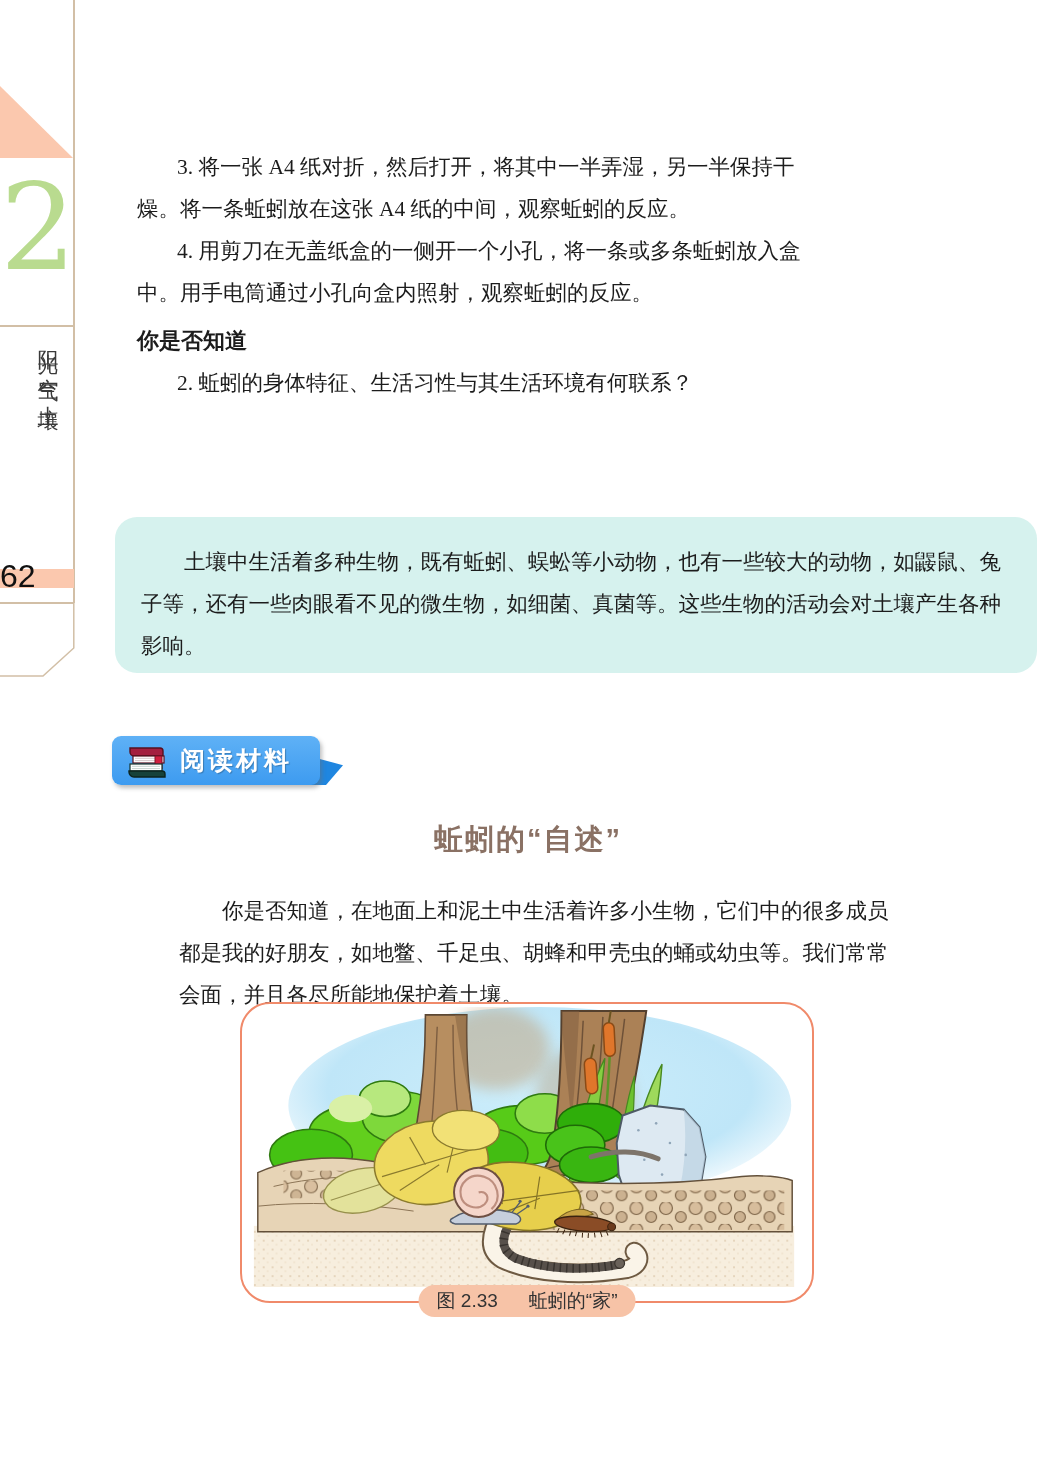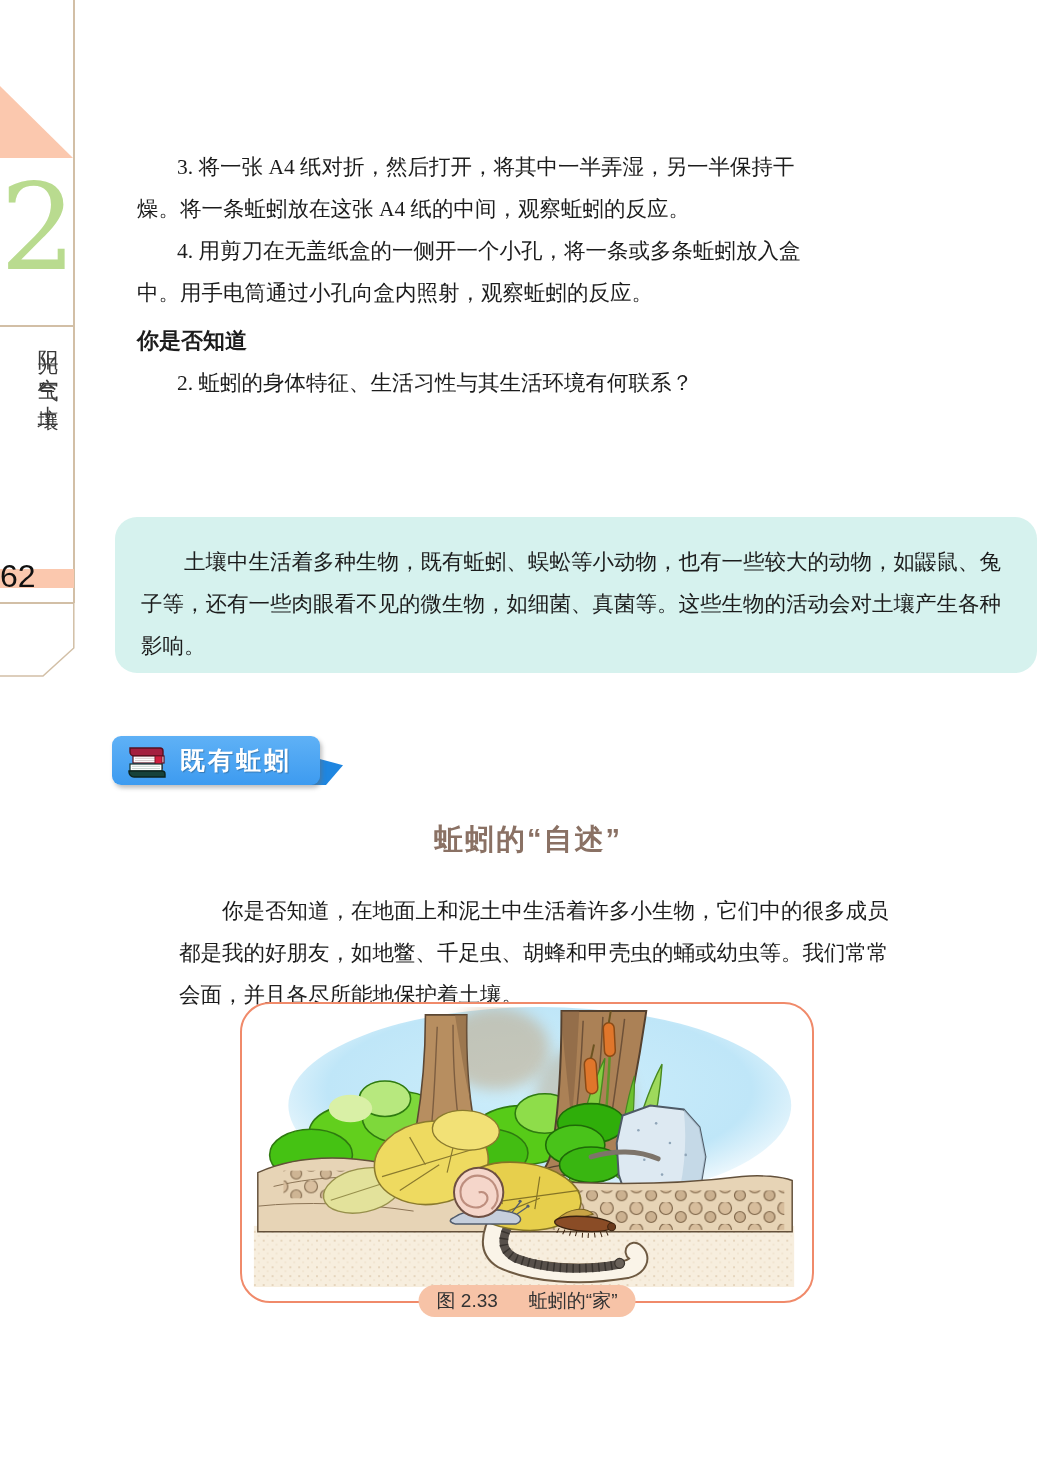--- a/index.html
+++ b/index.html
@@ -105,21 +105,21 @@
       <path d="M5 7 h30 a3 3 0 0 1 3 3 v5 H9 a4 4 0 0 1 -4 -4 z" fill="#a31f3f" stroke="#57101f" stroke-width="1.4"></path>
       <rect x="8" y="15" width="31" height="7" fill="#ffffff" stroke="#57101f" stroke-width="1.2"></rect>
       <line x1="10" y1="17.3" x2="37" y2="17.3" stroke="#c9b9bd" stroke-width="0.8"></line>
       <line x1="10" y1="19.6" x2="37" y2="19.6" stroke="#c9b9bd" stroke-width="0.8"></line>
       <path d="M30 15 v13 l3.5 -4 l3.5 4 v-13 z" fill="#d01f3f" stroke="#7e1128" stroke-width="1"></path>
       <rect x="5" y="23" width="32" height="7" fill="#ffffff" stroke="#14332b" stroke-width="1.2"></rect>
       <line x1="7" y1="25.3" x2="35" y2="25.3" stroke="#b8c6c1" stroke-width="0.8"></line>
       <line x1="7" y1="27.6" x2="35" y2="27.6" stroke="#b8c6c1" stroke-width="0.8"></line>
       <path d="M4 30 h33 a3 3 0 0 1 3 3 v3 H9 a5 5 0 0 1 -5 -5 z" fill="#16423a" stroke="#0c241f" stroke-width="1.4"></path>
     </svg>
-    <span class="badge-label">既有蚯蚓</span>
+    <span class="badge-label">阅读材料</span>
   </div>
 
   <div class="reading-title">蚯蚓的“自述”</div>
   <div class="reading-para">
     <p>你是否知道，在地面上和泥土中生活着许多小生物，它们中的很多成员都是我的好朋友，如地鳖、千足虫、胡蜂和甲壳虫的蛹或幼虫等。我们常常会面，并且各尽所能地保护着土壤。</p>
   </div>
 
   <div class="figure">
     <svg class="fig-svg" width="562" height="282" viewBox="0 0 570 286">
       <defs>

